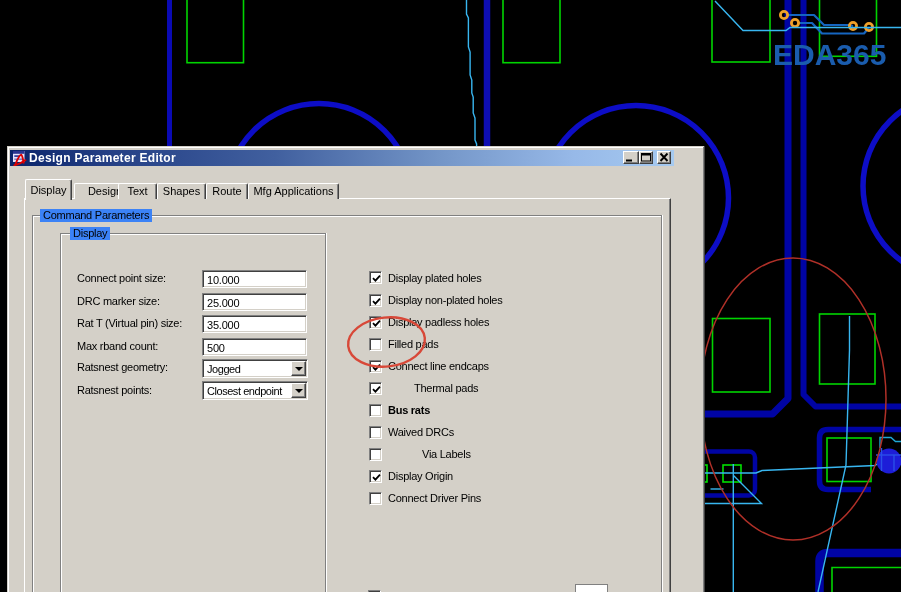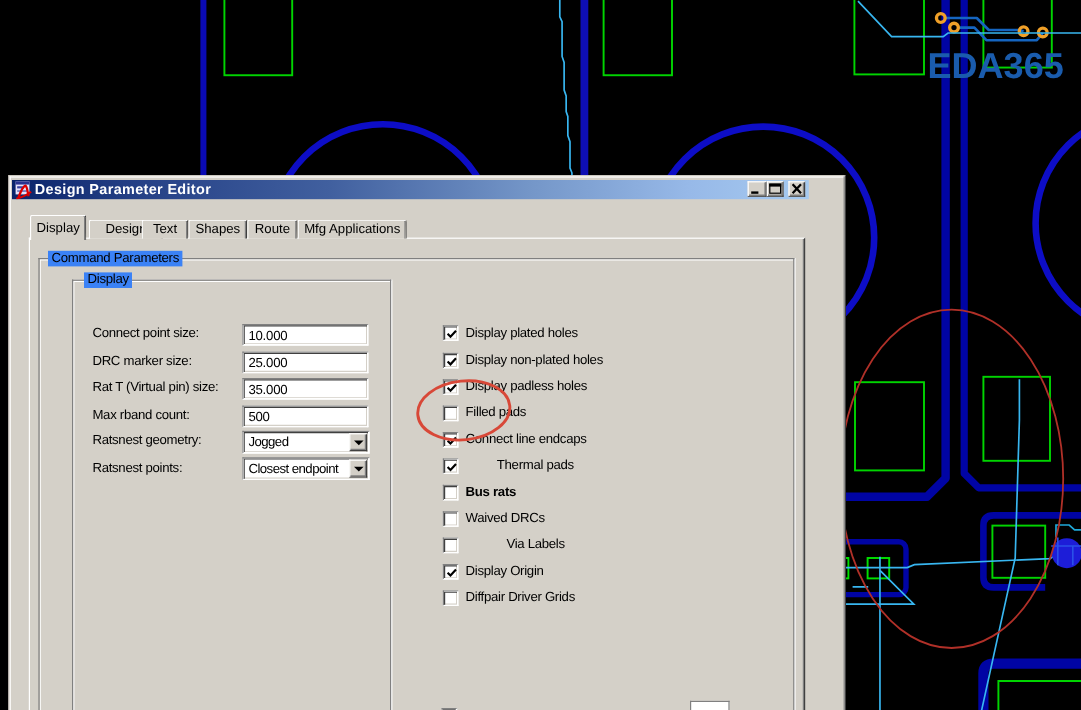--- a/index.html
+++ b/index.html
@@ -239,21 +239,21 @@
   <div class="cbl" style="left:381px;top:280px;">Waived DRCs</div>
   <div class="cb" style="left:362px;top:302px;"></div>
   <div class="cbl" style="left:381px;top:302px;margin-left:34px;">Via Labels</div>
   <div class="cb" style="left:362px;top:324px;">
         <svg width="9" height="9" viewBox="0 0 9 9">
           <path d="M1,4.2 L3.4,6.6 L8,1.6" stroke="#000" stroke-width="1.8" fill="none"></path>
         </svg>
       </div>
   <div class="cbl" style="left:381px;top:324px;">Display Origin</div>
   <div class="cb" style="left:362px;top:346px;"></div>
-  <div class="cbl" style="left:381px;top:346px;">Diffpair Driver Grids</div>
+  <div class="cbl" style="left:381px;top:346px;">Connect Driver Pins</div>
 
   <div class="cb" style="left:361px;top:444px;"></div>
   <div style="position:absolute;z-index:14;left:568px;top:438px;width:33px;height:8px;background:#fff;border:1px solid #808080;border-bottom:none;box-sizing:border-box;"></div>
 </div>
 
 <svg id="overlay" width="901" height="592" viewBox="0 0 901 592">
   <g transform="rotate(-6 386.5 342)">
     <ellipse cx="386.5" cy="342" rx="38.5" ry="24.5" fill="none" stroke="#d84838" stroke-width="2.4"></ellipse>
   </g>
 </svg>

